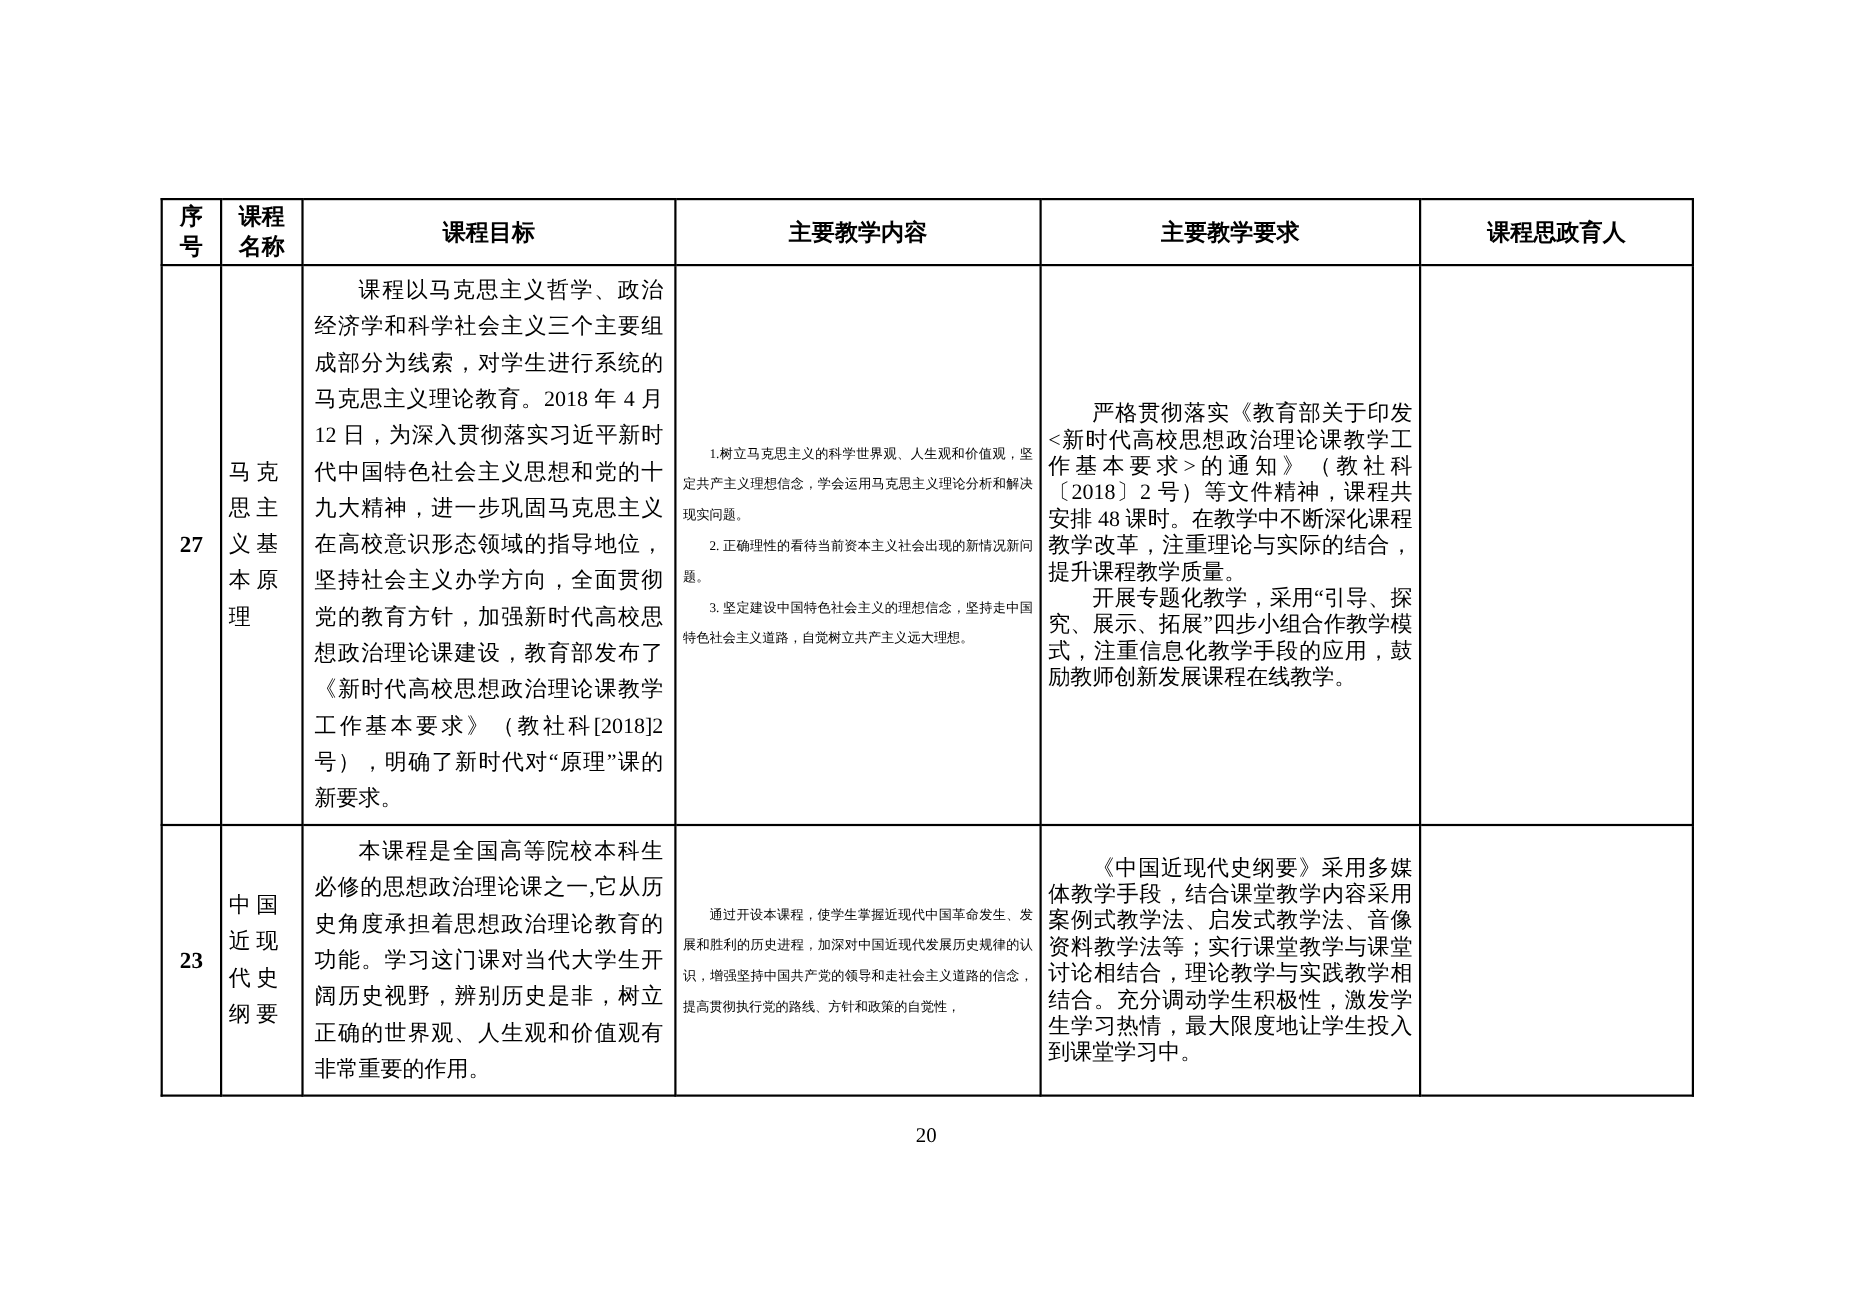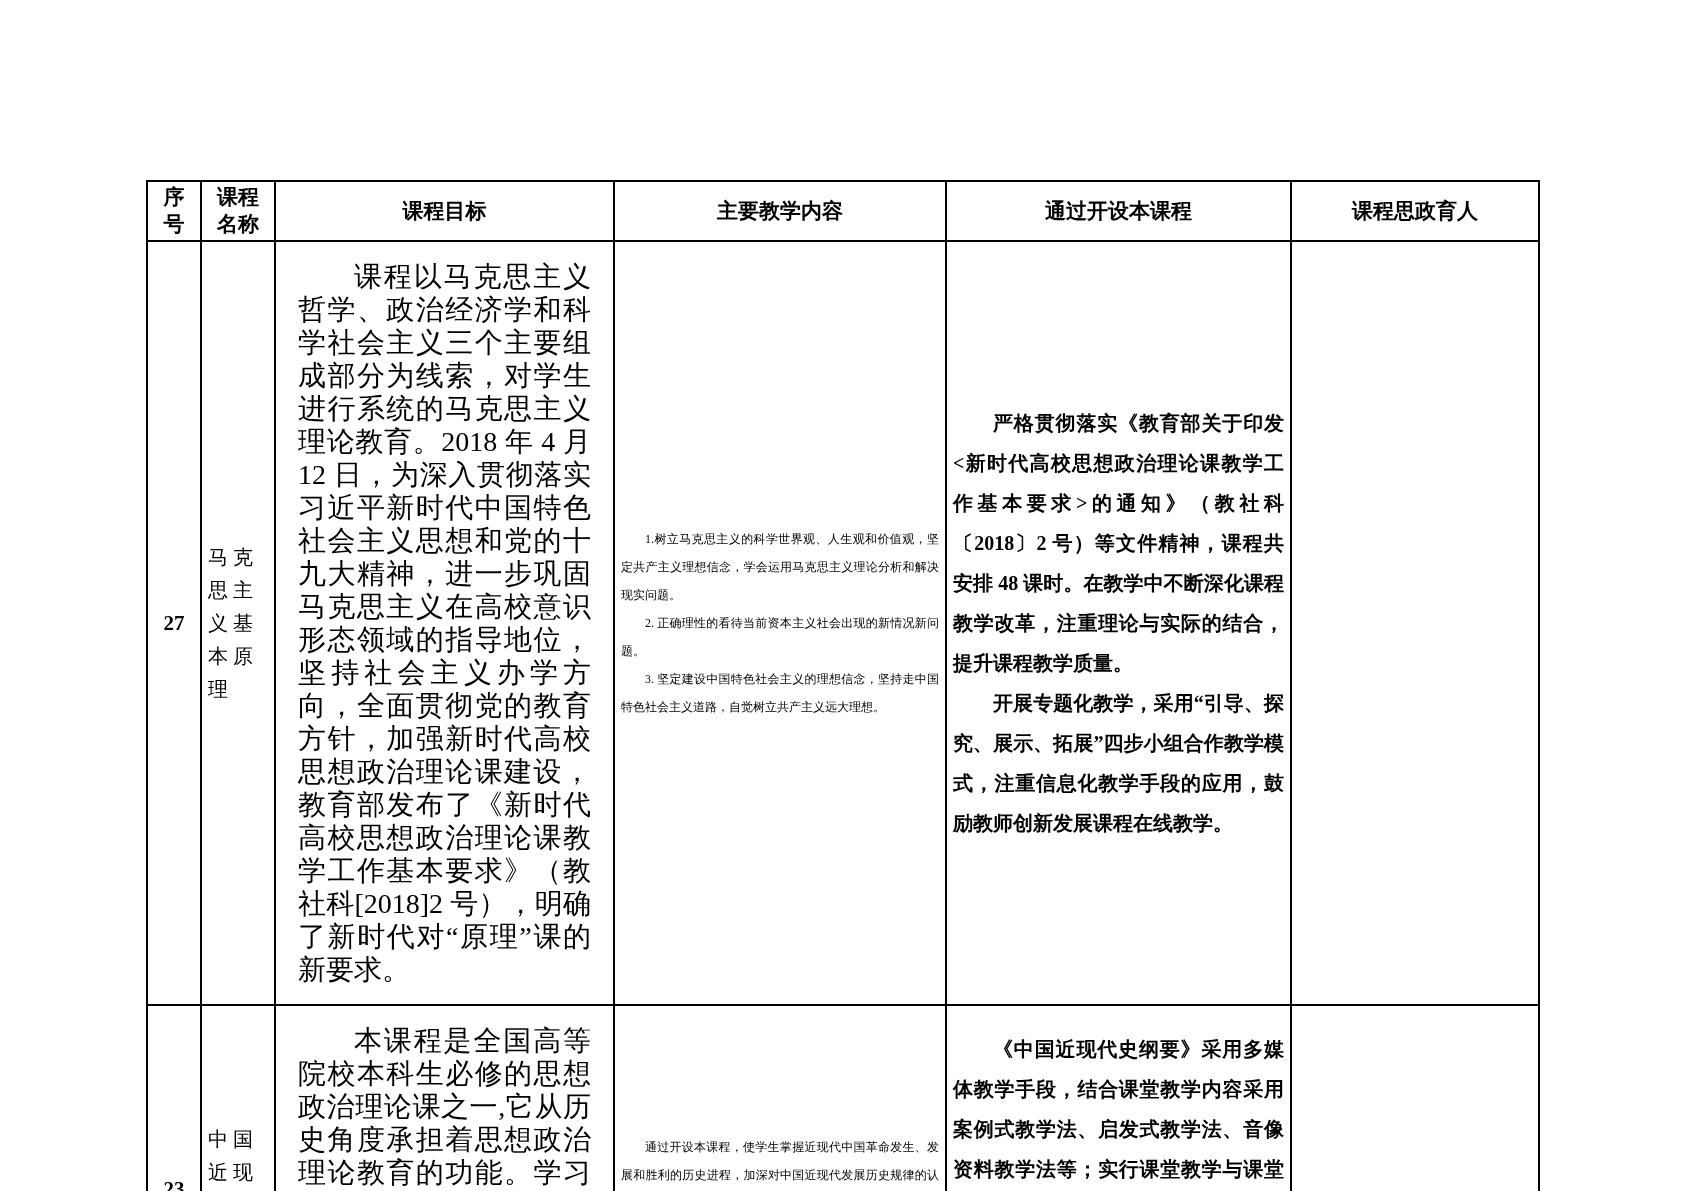--- a/index.html
+++ b/index.html
@@ -56,40 +56,39 @@
     font-size: 21px;
   }
   td.cell-name {
     text-align: left;
     font-size: 20px;
     line-height: 33px;
     white-space: pre-line;
     padding: 2px 2px;
   }
   td.cell-obj p {
-    margin: 16px;
-    font-size: 28px;
+    margin: 4px;
+    font-size: 20px;
     line-height: 33px;
     text-align: justify;
     text-indent: 2em;
   }
   td.cell-cont p {
     margin: 0;
     font-size: 12px;
     line-height: 28px;
     text-align: justify;
     text-indent: 2em;
   }
   td.cell-req p {
     margin: 0;
     font-size: 20px;
-    line-height: 40px;
+    line-height: 24px;
     text-align: justify;
     text-indent: 2em;
-    font-weight: bold;
   }
   .page-number {
     position: absolute;
     top: 1022px;
     left: 0;
     width: 100%;
     text-align: center;
     font-size: 19px;
   }
 </style>
@@ -108,21 +107,21 @@
       <col class="c-ideo">
     </colgroup>
     <thead>
       <tr class="header-row">
         <th>序
 号</th>
         <th>课程
 名称</th>
         <th>课程目标</th>
         <th>主要教学内容</th>
-        <th>通过开设本课程</th>
+        <th>主要教学要求</th>
         <th>课程思政育人</th>
       </tr>
     </thead>
     <tbody>
       <tr class="row-a">
         <td class="cell-no">27</td>
         <td class="cell-name">马 克
 思 主
 义 基
 本 原
@@ -154,14 +153,15 @@
           <p>通过开设本课程，使学生掌握近现代中国革命发生、发展和胜利的历史进程，加深对中国近现代发展历史规律的认识，增强坚持中国共产党的领导和走社会主义道路的信念，提高贯彻执行党的路线、方针和政策的自觉性，</p>
         </td>
         <td class="cell-req">
           <p>《中国近现代史纲要》采用多媒体教学手段，结合课堂教学内容采用案例式教学法、启发式教学法、音像资料教学法等；实行课堂教学与课堂讨论相结合，理论教学与实践教学相结合。充分调动学生积极性，激发学生学习热情，最大限度地让学生投入到课堂学习中。</p>
         </td>
         <td class="cell-ideo"></td>
       </tr>
     </tbody>
   </table>
 
+  <div class="page-number">20</div>
 
 </div>
 
 </body></html>

